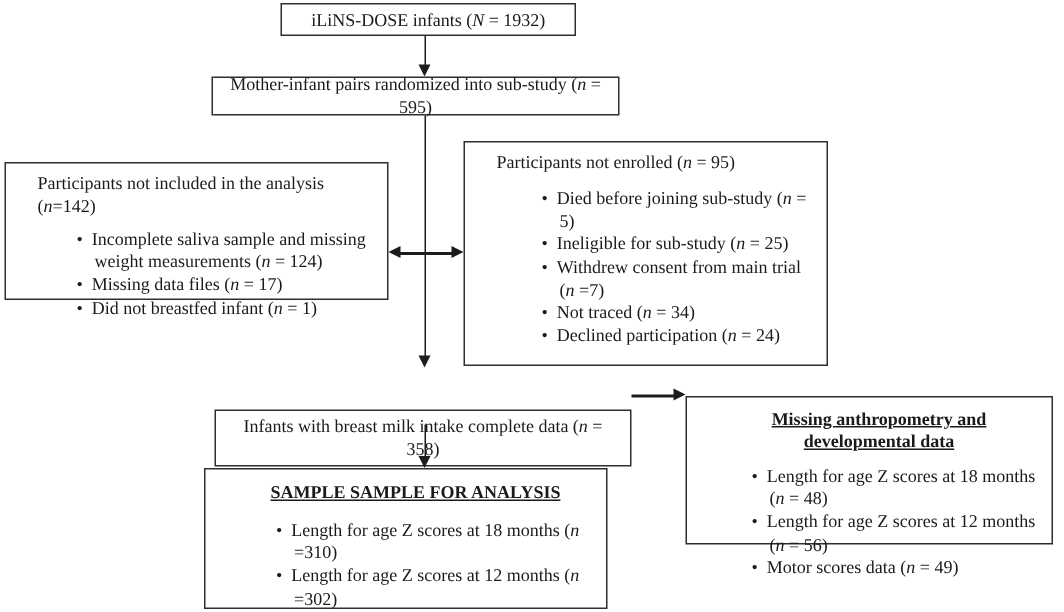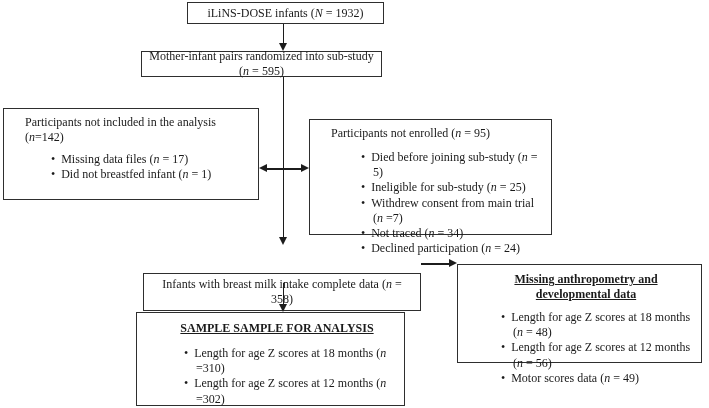--- a/index.html
+++ b/index.html
@@ -74,40 +74,41 @@
 
 <div class="canvas">
 
   <div class="box center-text" style="left:187px; top:2px; width:197px; height:22px;">
     <span>iLiNS-DOSE infants (<i>N</i> = 1932)</span>
   </div>
 
   <div class="line" style="left:282.5px; top:24px; width:1.5px; height:20px;"></div>
   <div class="arrowhead ah-down" style="left:278.5px; top:43px;"></div>
 
-  <div class="box center-text" style="left:141px; top:51px; width:241px; height:26px;">
+  <div class="box center-text" style="left:141px; top:51px; width:272px; height:26px;">
     <span>Mother-infant pairs randomized into sub-study (<i>n</i> = 595)</span>
   </div>
 
   <div class="line" style="left:282.5px; top:77px; width:1.5px; height:161px;"></div>
   <div class="arrowhead ah-down" style="left:278.5px; top:237px;"></div>
 
   <div class="line" style="left:265px; top:168px; width:39px; height:1.5px;"></div>
   <div class="arrowhead ah-left" style="left:259px; top:164.25px;"></div>
   <div class="arrowhead ah-right" style="left:301px; top:164.25px;"></div>
 
   <div class="box list-box" style="left:3px; top:108px; width:256px; height:92px;">
     <div class="box-title">Participants not included in the analysis (<i>n</i>=142)</div>
     <ul class="bullets" style="margin-top:7px; padding-left:26px;">
+        <li>Incomplete saliva sample and missing weight measurements (<i>n</i> = 124)</li>
         <li>Missing data files (<i>n</i> = 17)</li>
         <li>Did not breastfed infant (<i>n</i> = 1)</li>
       </ul>
   </div>
 
-  <div class="box list-box" style="left:309px; top:119px; width:243px; height:116px;">
+  <div class="box list-box" style="left:309px; top:94px; width:243px; height:150px;">
     <div class="box-title">Participants not enrolled (<i>n</i> = 95)</div>
     <ul class="bullets" style="margin-top:9px;">
         <li>Died before joining sub-study (<i>n</i> = 5)</li>
         <li>Ineligible for sub-study (<i>n</i> = 25)</li>
         <li>Withdrew consent from main trial (<i>n</i> =7)</li>
         <li>Not traced (<i>n</i> = 34)</li>
         <li>Declined participation (<i>n</i> = 24)</li>
       </ul>
   </div>
 

